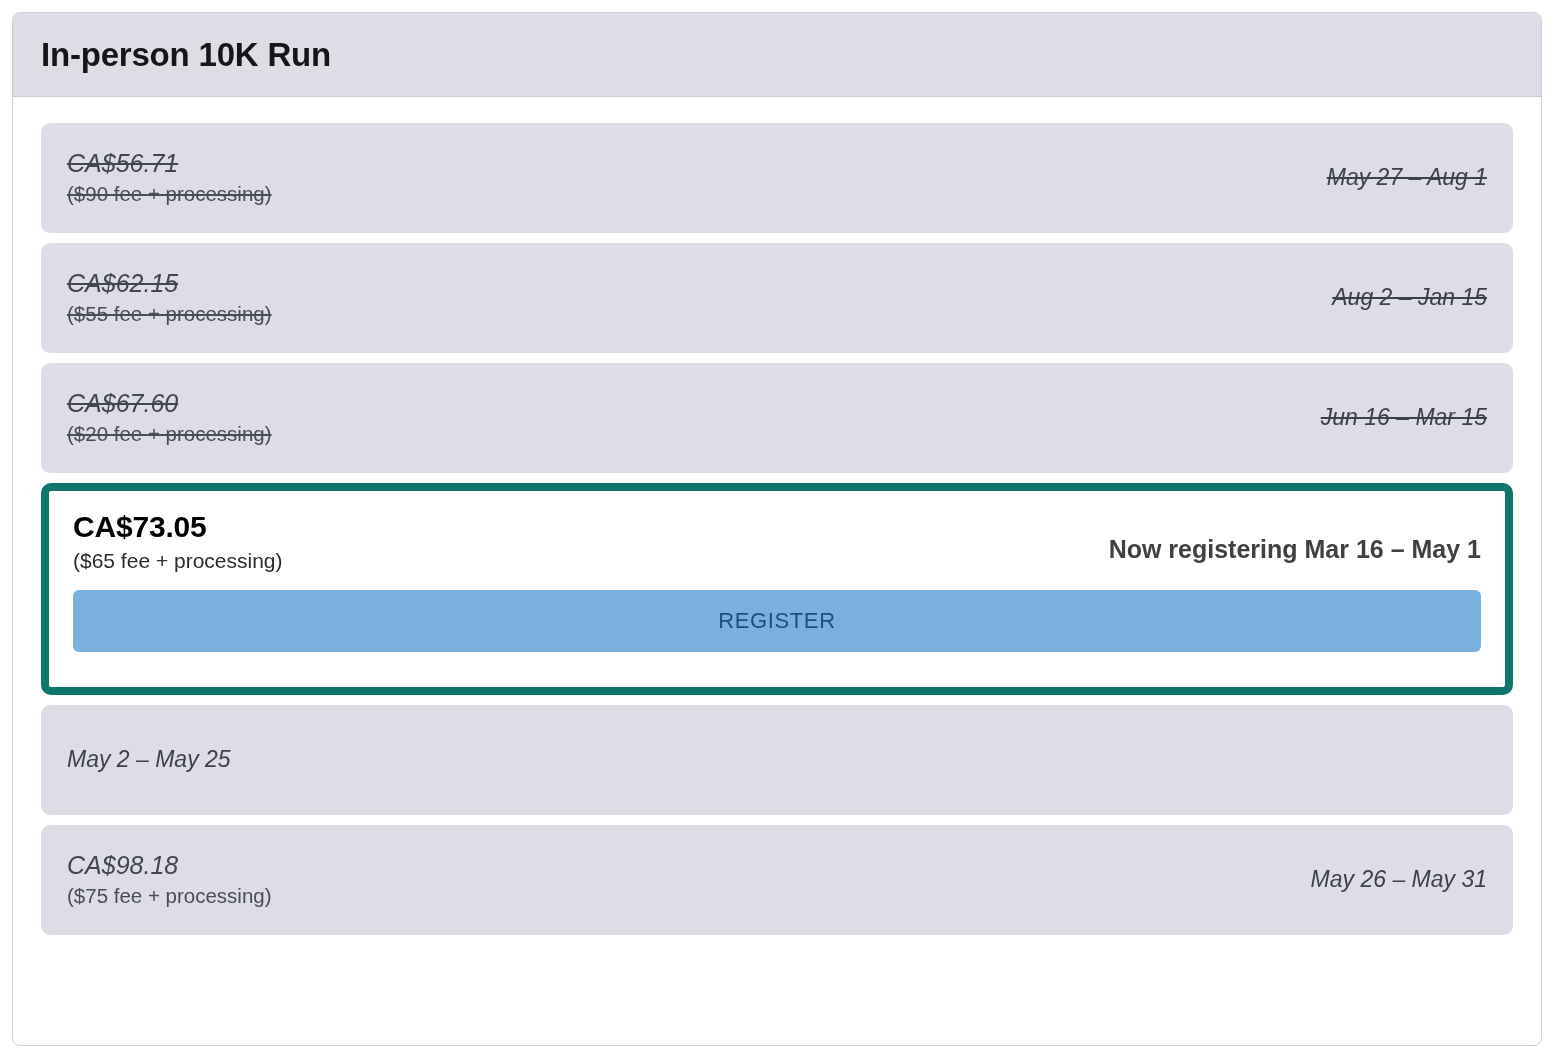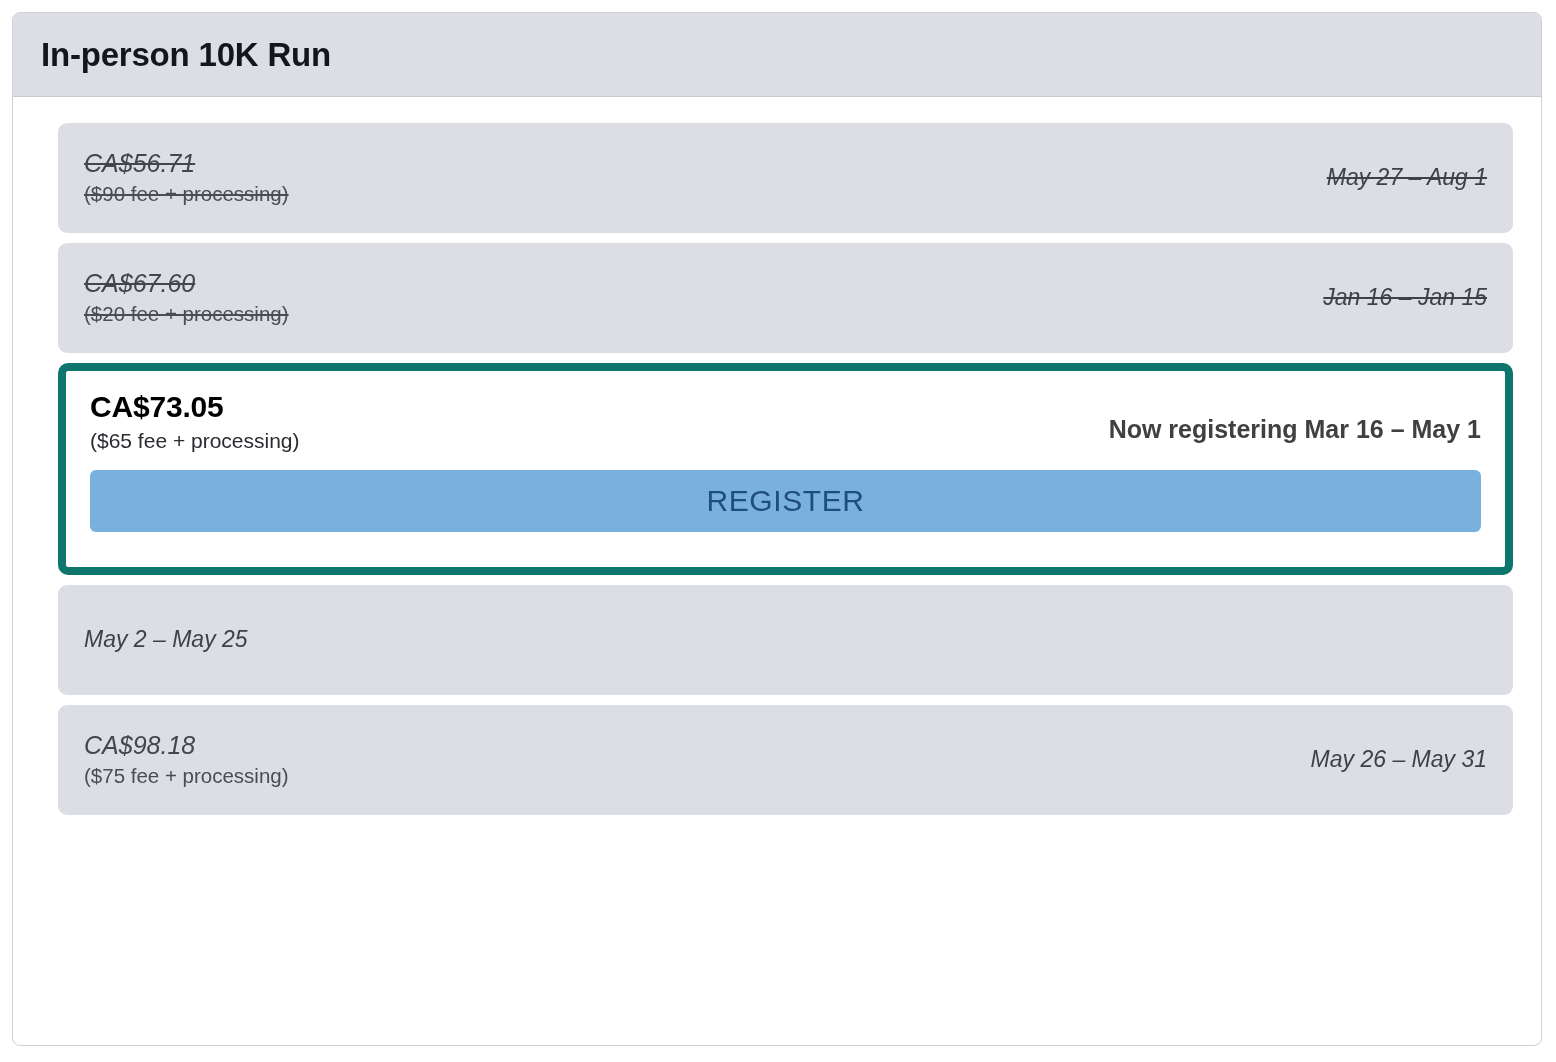--- a/index.html
+++ b/index.html
@@ -52,21 +52,20 @@
     font-size: 21.5px;
     color: #3b3d42;
     margin: 0 0 22px 2px;
     line-height: 1.25;
   }
 
   .tier-list {
     display: flex;
     flex-direction: column;
     gap: 10px;
-    margin-left: 17px;
   }
 
   .tier-row {
     position: relative;
     box-sizing: border-box;
     background: #dcdde5;
     border-radius: 9px;
     padding: 22px 26px 24px 26px;
     min-height: 110px;
     display: flex;
@@ -156,21 +155,21 @@
   }
 
   .register-button {
     margin-top: 18px;
     height: 62px;
     border: none;
     border-radius: 6px;
     background: #79b1de;
     color: #1f4e79;
     font-family: "Liberation Sans", sans-serif;
-    font-size: 30px;
+    font-size: 22px;
     letter-spacing: 0.6px;
     width: 100%;
     cursor: pointer;
     display: flex;
     align-items: center;
     justify-content: center;
   }
 </style>
 </head>
 <body>
@@ -187,27 +186,34 @@
     <div class="tier-list">
 
       <div class="tier-row past">
         <div class="tier-price-block">
           <span class="tier-price">CA$56.71</span>
           <span class="tier-fee">($90 fee + processing)</span>
         </div>
         <span class="tier-dates">May 27 – Aug 1</span>
       </div>
 
+      <div class="tier-row past">
+        <div class="tier-price-block">
+          <span class="tier-price">CA$62.15</span>
+          <span class="tier-fee">($55 fee + processing)</span>
+        </div>
+        <span class="tier-dates">Aug 2 – Jan 15</span>
+      </div>
 
       <div class="tier-row past">
         <div class="tier-price-block">
           <span class="tier-price">CA$67.60</span>
           <span class="tier-fee">($20 fee + processing)</span>
         </div>
-        <span class="tier-dates">Jan 16 – Jan 15</span>
+        <span class="tier-dates">Jun 16 – Mar 15</span>
       </div>
 
       <div class="tier-row active">
         <div class="active-top">
           <div class="tier-price-block">
             <span class="tier-price">CA$73.05</span>
             <span class="tier-fee">($65 fee + processing)</span>
           </div>
           <span class="tier-dates">Now registering Mar 16 – May 1</span>
         </div>

